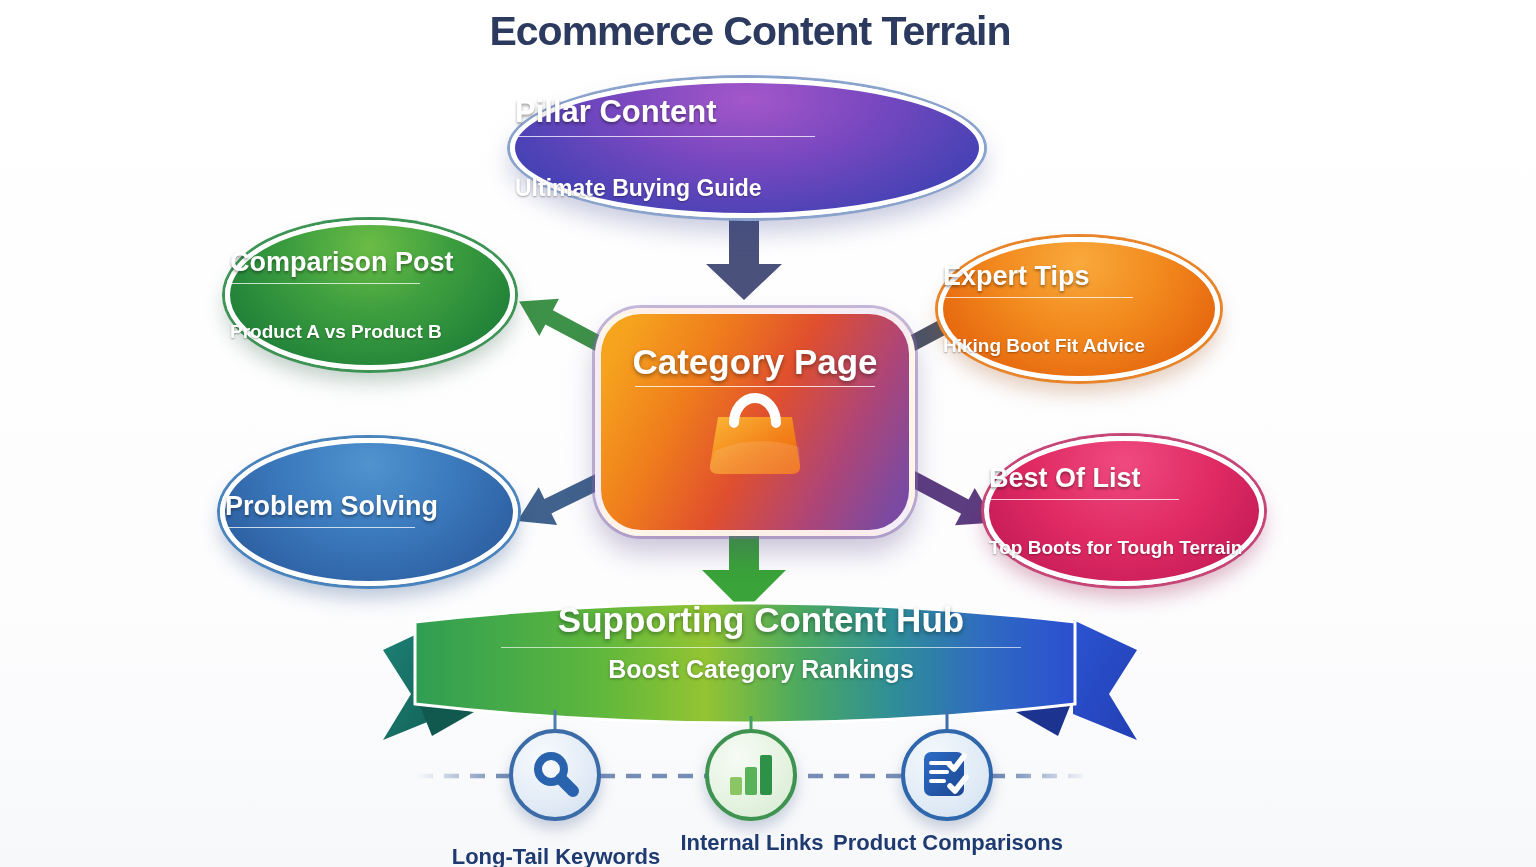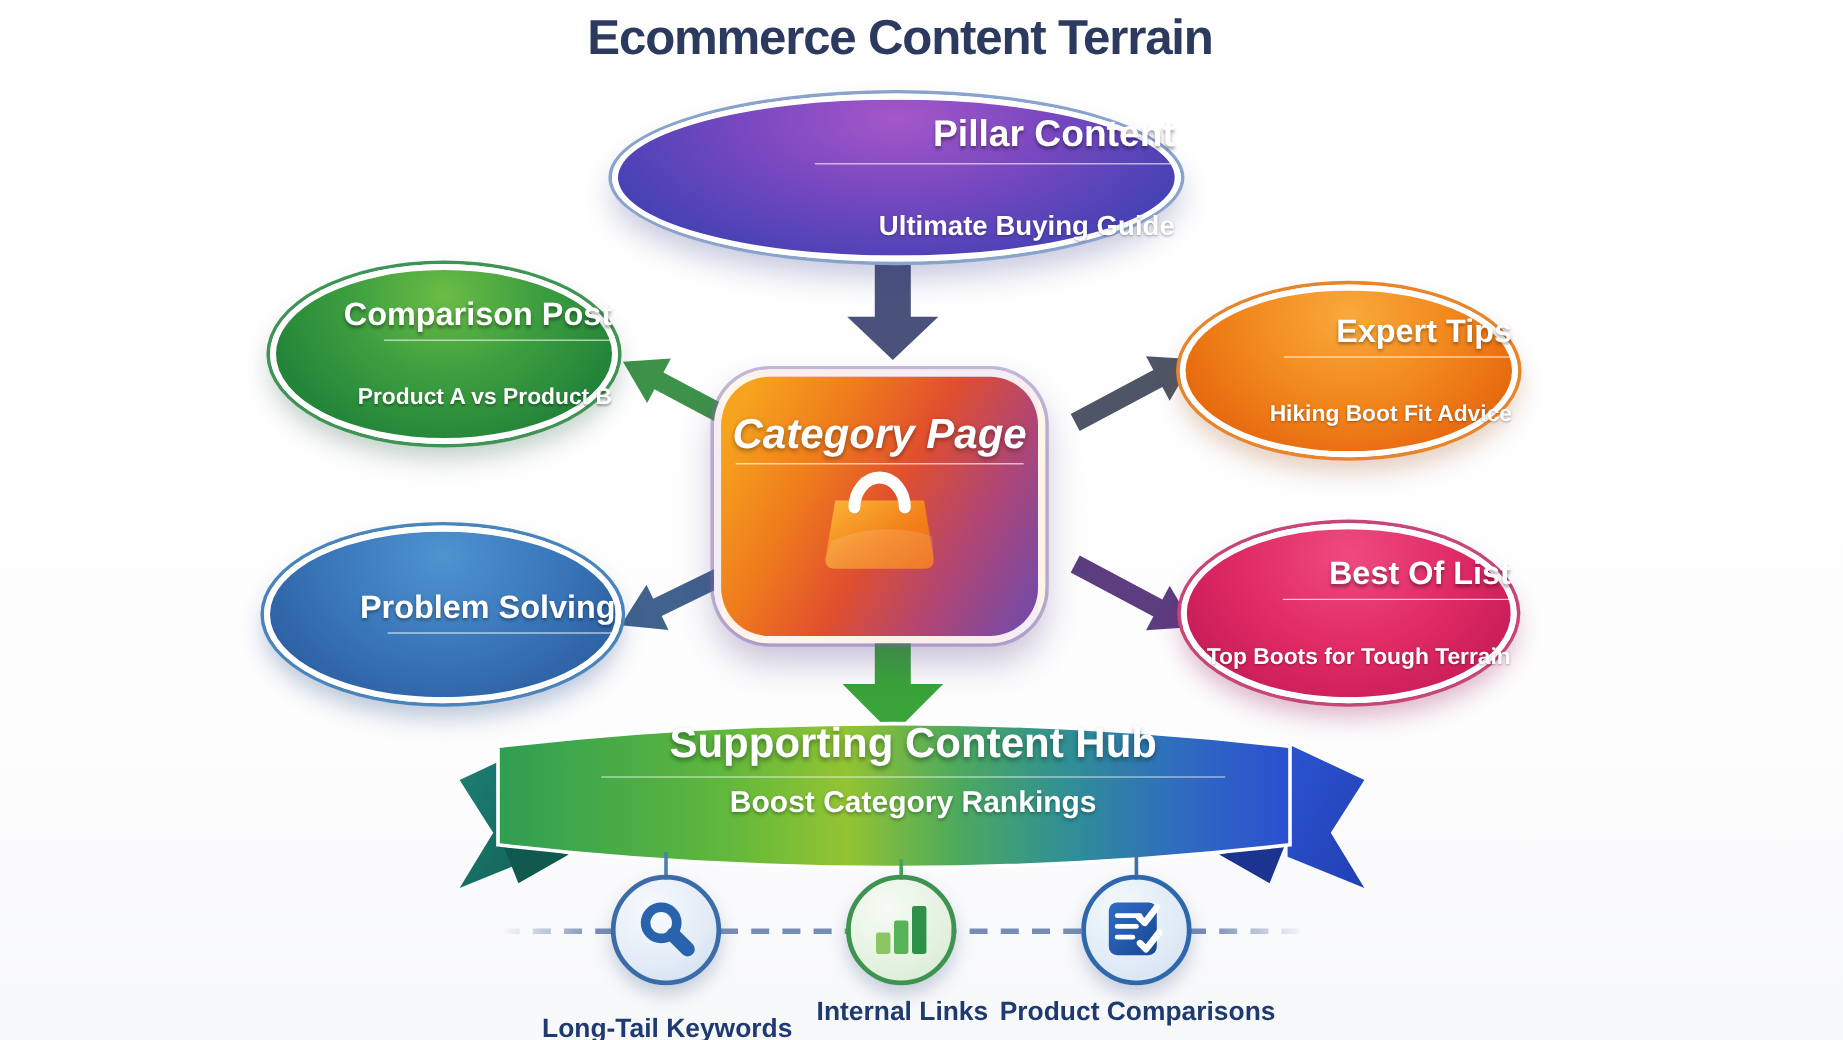--- a/index.html
+++ b/index.html
@@ -10,60 +10,60 @@
   }
   .abs{position:absolute;}
   .page-title{
     left:250px;top:8px;width:1000px;text-align:center;
     font-size:41px;font-weight:bold;letter-spacing:-1px;color:#2b3a5e;
   }
   
   .ellipse{
     border-radius:50%;
     border:5px solid #ffffff;
-    display:flex;flex-direction:column;align-items:flex-end;justify-content:center;
+    display:flex;flex-direction:column;align-items:flex-start;justify-content:center;
     box-sizing:border-box;z-index:3;
   }
   .ellipse .t1{font-weight:bold;color:#fff;text-shadow:0 2px 3px rgba(0,0,0,.38);}
   .ellipse .t2{font-weight:bold;color:#fff;text-shadow:0 1px 2px rgba(0,0,0,.35);margin-top:32px;}
   .divider{height:1px;background:rgba(255,255,255,.75);margin:6px 0;}
   .el-pillar{
     left:510px;top:78px;width:474px;height:140px;
     background:radial-gradient(ellipse at 50% 12%,#a457c9 0%,#7a48c0 38%,#4742b5 78%,#3d3fae 100%);
     box-shadow:0 0 0 3px #8aa3cd,0 14px 24px rgba(60,70,140,.28);
   }
   .el-pillar .t1{font-size:31px;} .el-pillar .t2{font-size:23px;} .el-pillar .divider{width:300px;}
   .el-green{
     left:225px;top:220px;width:290px;height:150px;
     background:radial-gradient(ellipse at 50% 15%,#6abc45 0%,#3d9e3f 40%,#1b7c38 88%);
     box-shadow:0 0 0 3px #3e9455,0 12px 20px rgba(40,90,60,.28);
   }
   .el-orange{
-    left:983px;top:237px;width:282px;height:144px;
+    left:938px;top:237px;width:282px;height:144px;
     background:radial-gradient(ellipse at 50% 15%,#f9a93c 0%,#f28a1e 42%,#e4610b 88%);
     box-shadow:0 0 0 3px #e8852a,0 12px 20px rgba(160,80,20,.28);
   }
   .el-blue{
     left:220px;top:438px;width:298px;height:148px;
     background:radial-gradient(ellipse at 50% 15%,#4f93cf 0%,#3a78bb 45%,#2a5b9d 90%);
     box-shadow:0 0 0 3px #4a84bc,0 12px 20px rgba(30,70,130,.3);
   }
   .el-pink{
     left:984px;top:436px;width:280px;height:150px;
     background:radial-gradient(ellipse at 50% 15%,#ef4a80 0%,#e02a64 48%,#c01955 92%);
     box-shadow:0 0 0 3px #c64677,0 12px 20px rgba(150,20,70,.3);
   }
   .sat .t1{font-size:27px;} .sat .t2{font-size:19px;} .sat .divider{width:190px;margin:5px 0;}
   
   .category-box{
-    left:595px;top:308px;width:276px;height:228px;border-radius:46px;
+    left:595px;top:308px;width:320px;height:228px;border-radius:46px;
     border:6px solid rgba(255,255,255,.9);box-sizing:border-box;
     background:linear-gradient(118deg,#f6a31e 8%,#ef7d1c 30%,#e04f2e 52%,#b04575 74%,#7a4aa2 94%);
     box-shadow:0 0 0 3px rgba(130,100,170,.45),0 16px 28px rgba(80,60,130,.3);
-    display:flex;flex-direction:column;align-items:center;z-index:4;font-style:italic;
+    display:flex;flex-direction:column;align-items:center;z-index:4;
   }
   .category-box .t1{font-size:35px;font-weight:bold;color:#fff;text-shadow:0 2px 4px rgba(0,0,0,.4);margin-top:28px;}
   .category-box .divider{width:240px;background:rgba(255,255,255,.8);margin:4px 0 2px 0;}
   
   .banner-text{
     left:461px;top:600px;width:600px;text-align:center;z-index:5;
     display:flex;flex-direction:column;align-items:center;
   }
   .banner-text .t1{font-size:35px;font-weight:bold;color:#fff;text-shadow:0 2px 4px rgba(0,30,20,.45);}
   .banner-text .divider{width:520px;background:rgba(255,255,255,.65);margin:7px 0;}

